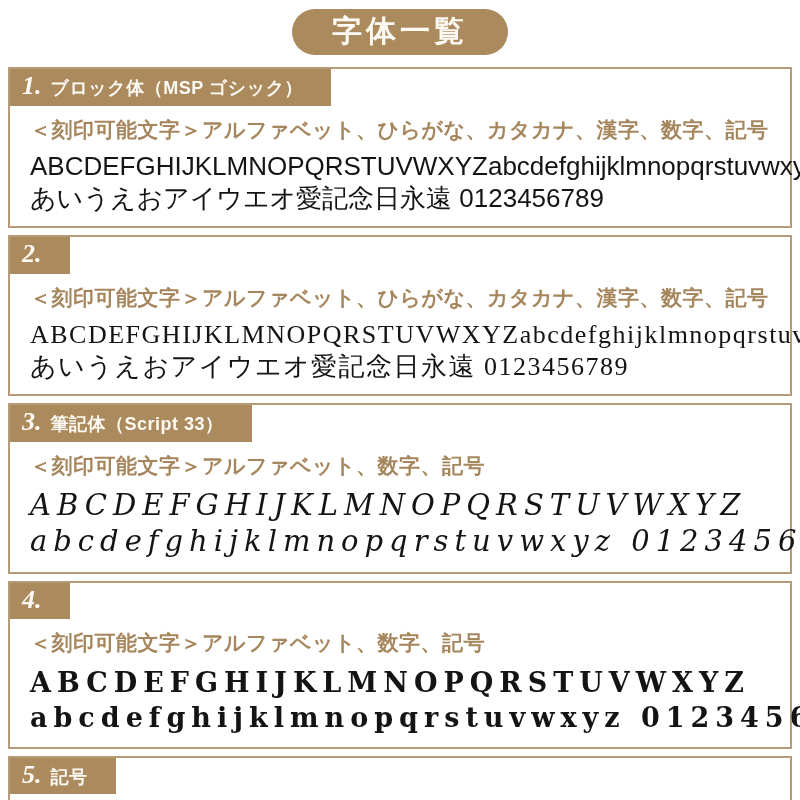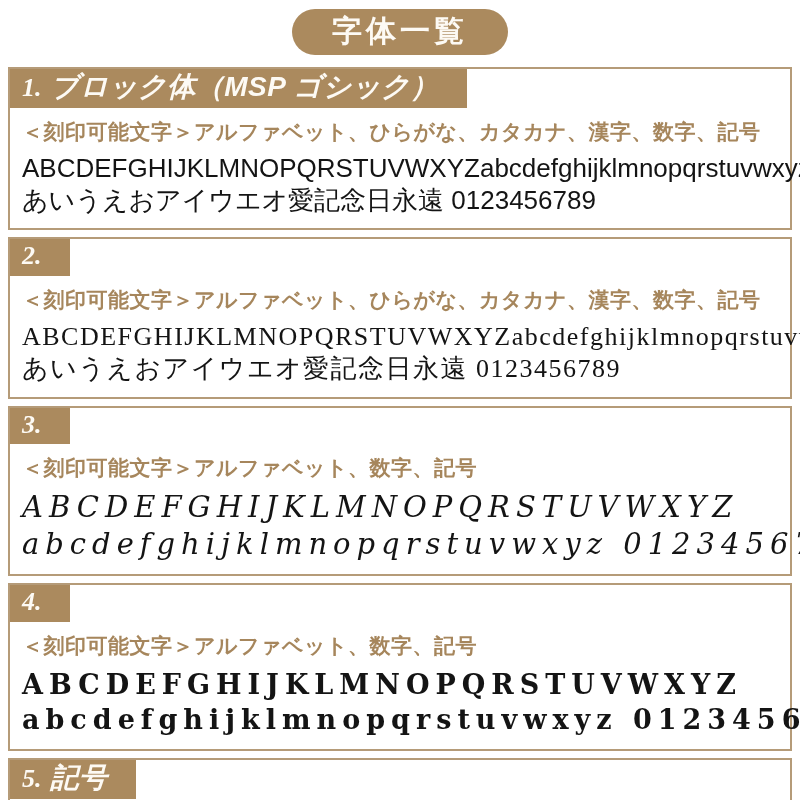--- a/index.html
+++ b/index.html
@@ -42,26 +42,25 @@
     gap: 9px;
     line-height: 1.1;
   }
   .sec-num {
     font-family: "Liberation Serif", "DejaVu Serif", serif;
     font-style: italic;
     font-weight: bold;
     font-size: 26px;
   }
   .sec-title {
-    font-size: 28px;
+    font-size: 18px;
     font-weight: bold;
     letter-spacing: 0.5px;
-    font-style: italic;
   }
-  .content { padding: 9px 12px 12px 12px; }
+  .content { padding: 9px 12px 12px 20px; }
   .allowed {
     color: #a6865c;
     font-weight: bold;
     font-size: 21px;
     letter-spacing: 0.5px;
     margin: 2px 0 9px 0;
     line-height: 1.2;
   }
   .sample { color: #141414; line-height: 1.22; white-space: nowrap; }
   .sample-sans {
@@ -114,20 +113,21 @@
     <div class="content">
       <div class="allowed">＜刻印可能文字＞アルファベット、ひらがな、カタカナ、漢字、数字、記号</div>
       <div class="sample sample-serif">ABCDEFGHIJKLMNOPQRSTUVWXYZabcdefghijklmnopqrstuvwxyz</div>
       <div class="sample sample-serif">あいうえおアイウエオ愛記念日永遠 0123456789</div>
     </div>
   </section>
 
   <section class="font-box">
     <div class="header-bar">
       <span class="sec-num">3.</span>
+      <span class="sec-title">筆記体（Script 33）</span>
     </div>
     <div class="content">
       <div class="allowed">＜刻印可能文字＞アルファベット、数字、記号</div>
       <div class="sample sample-script">ABCDEFGHIJKLMNOPQRSTUVWXYZ</div>
       <div class="sample sample-script">abcdefghijklmnopqrstuvwxyz 0123456789</div>
     </div>
   </section>
 
   <section class="font-box">
     <div class="header-bar">

